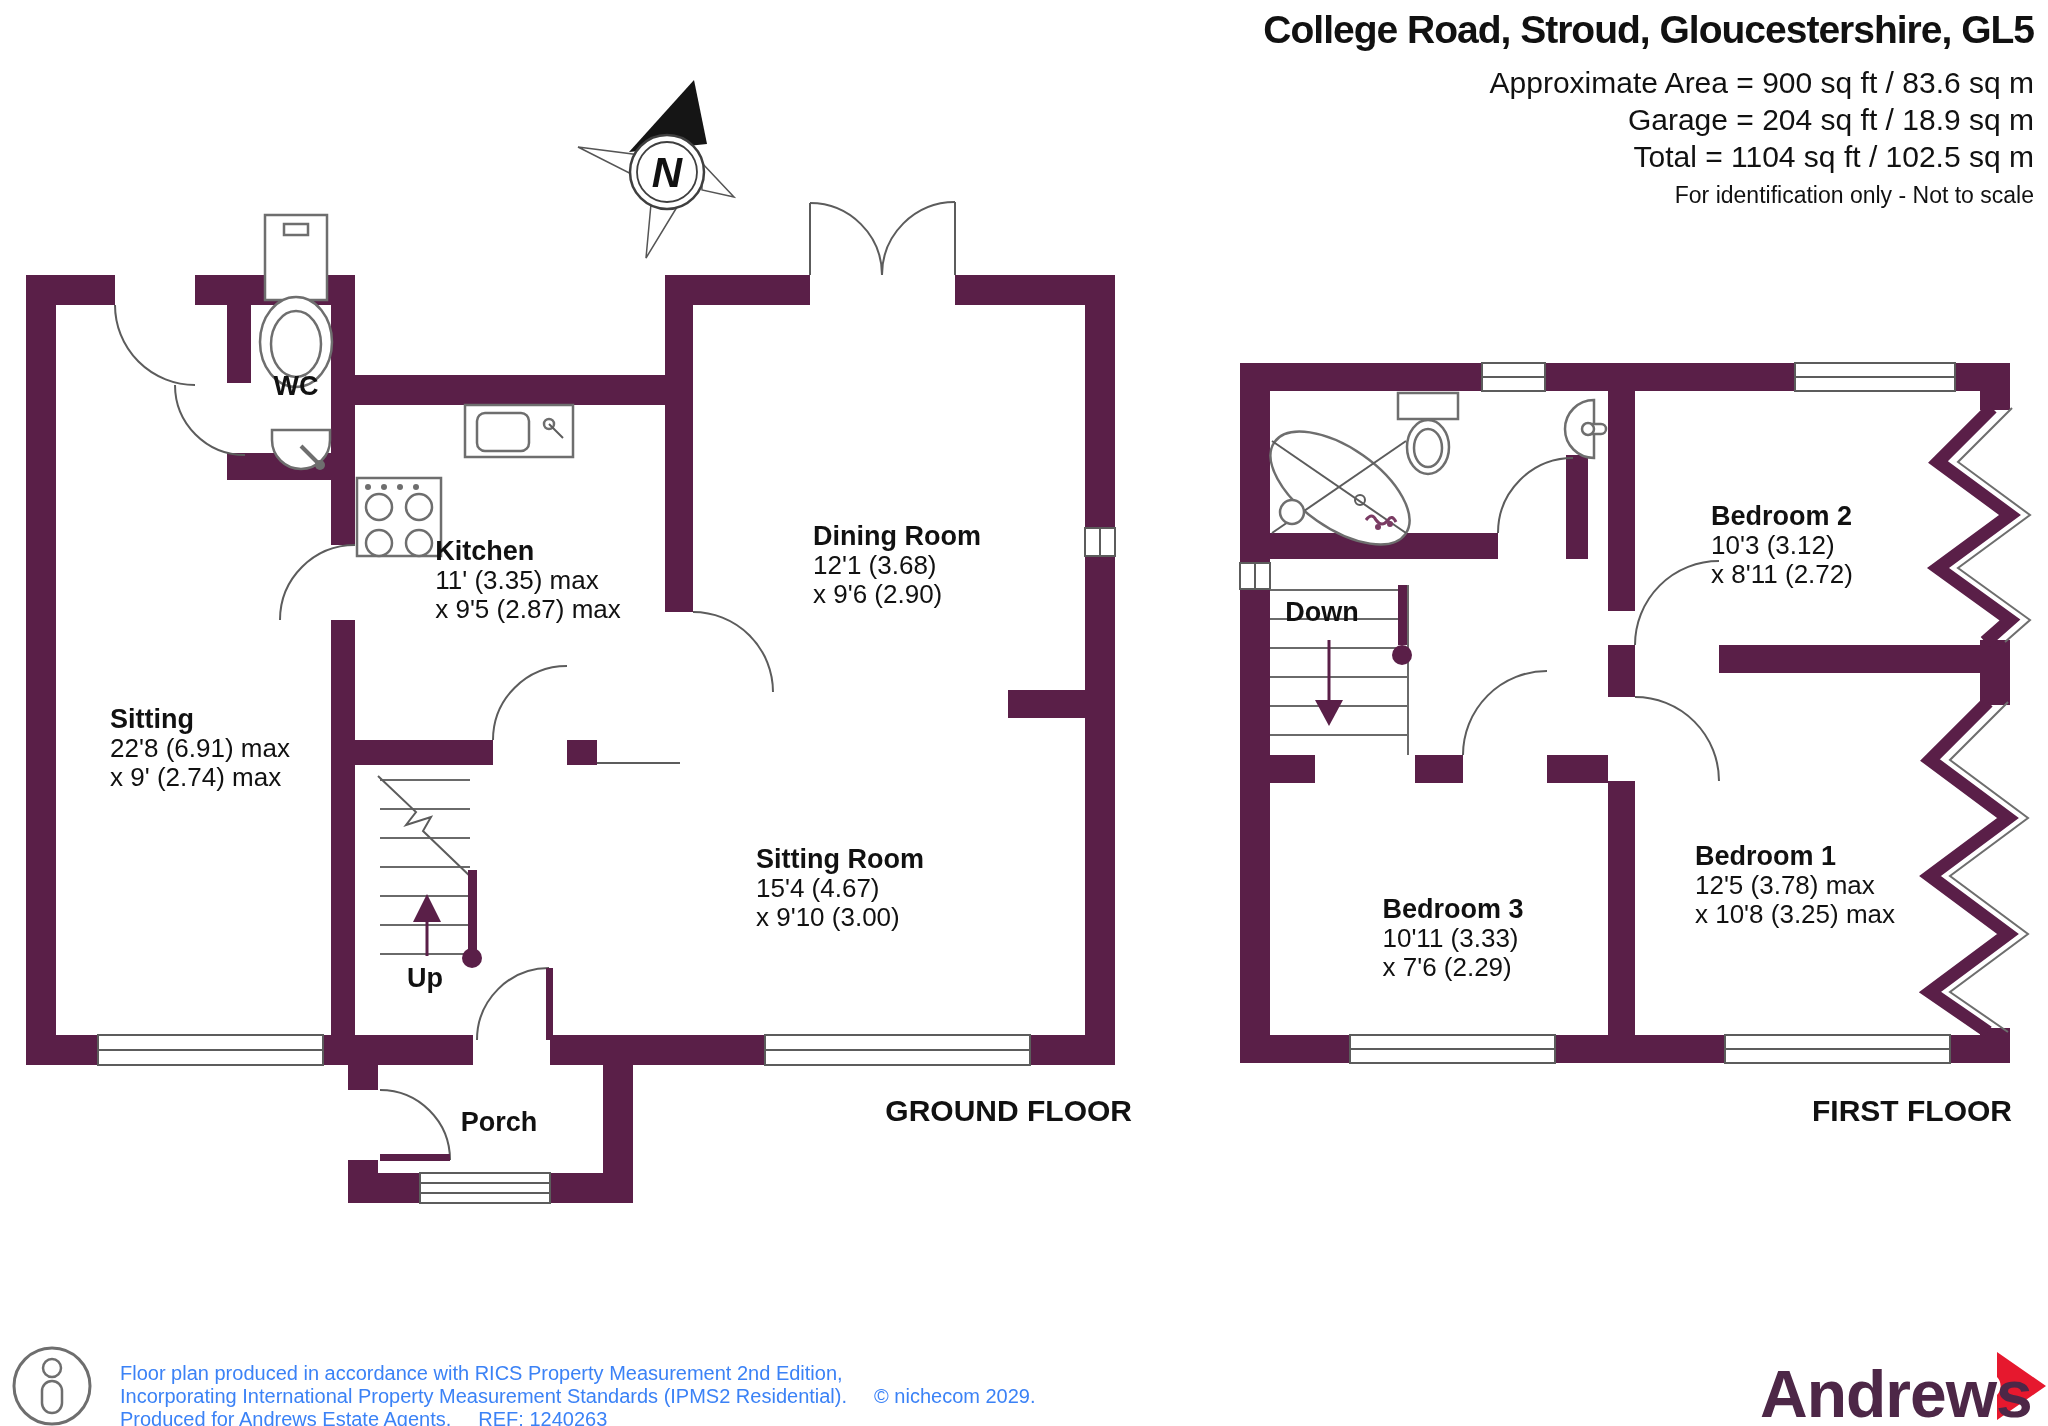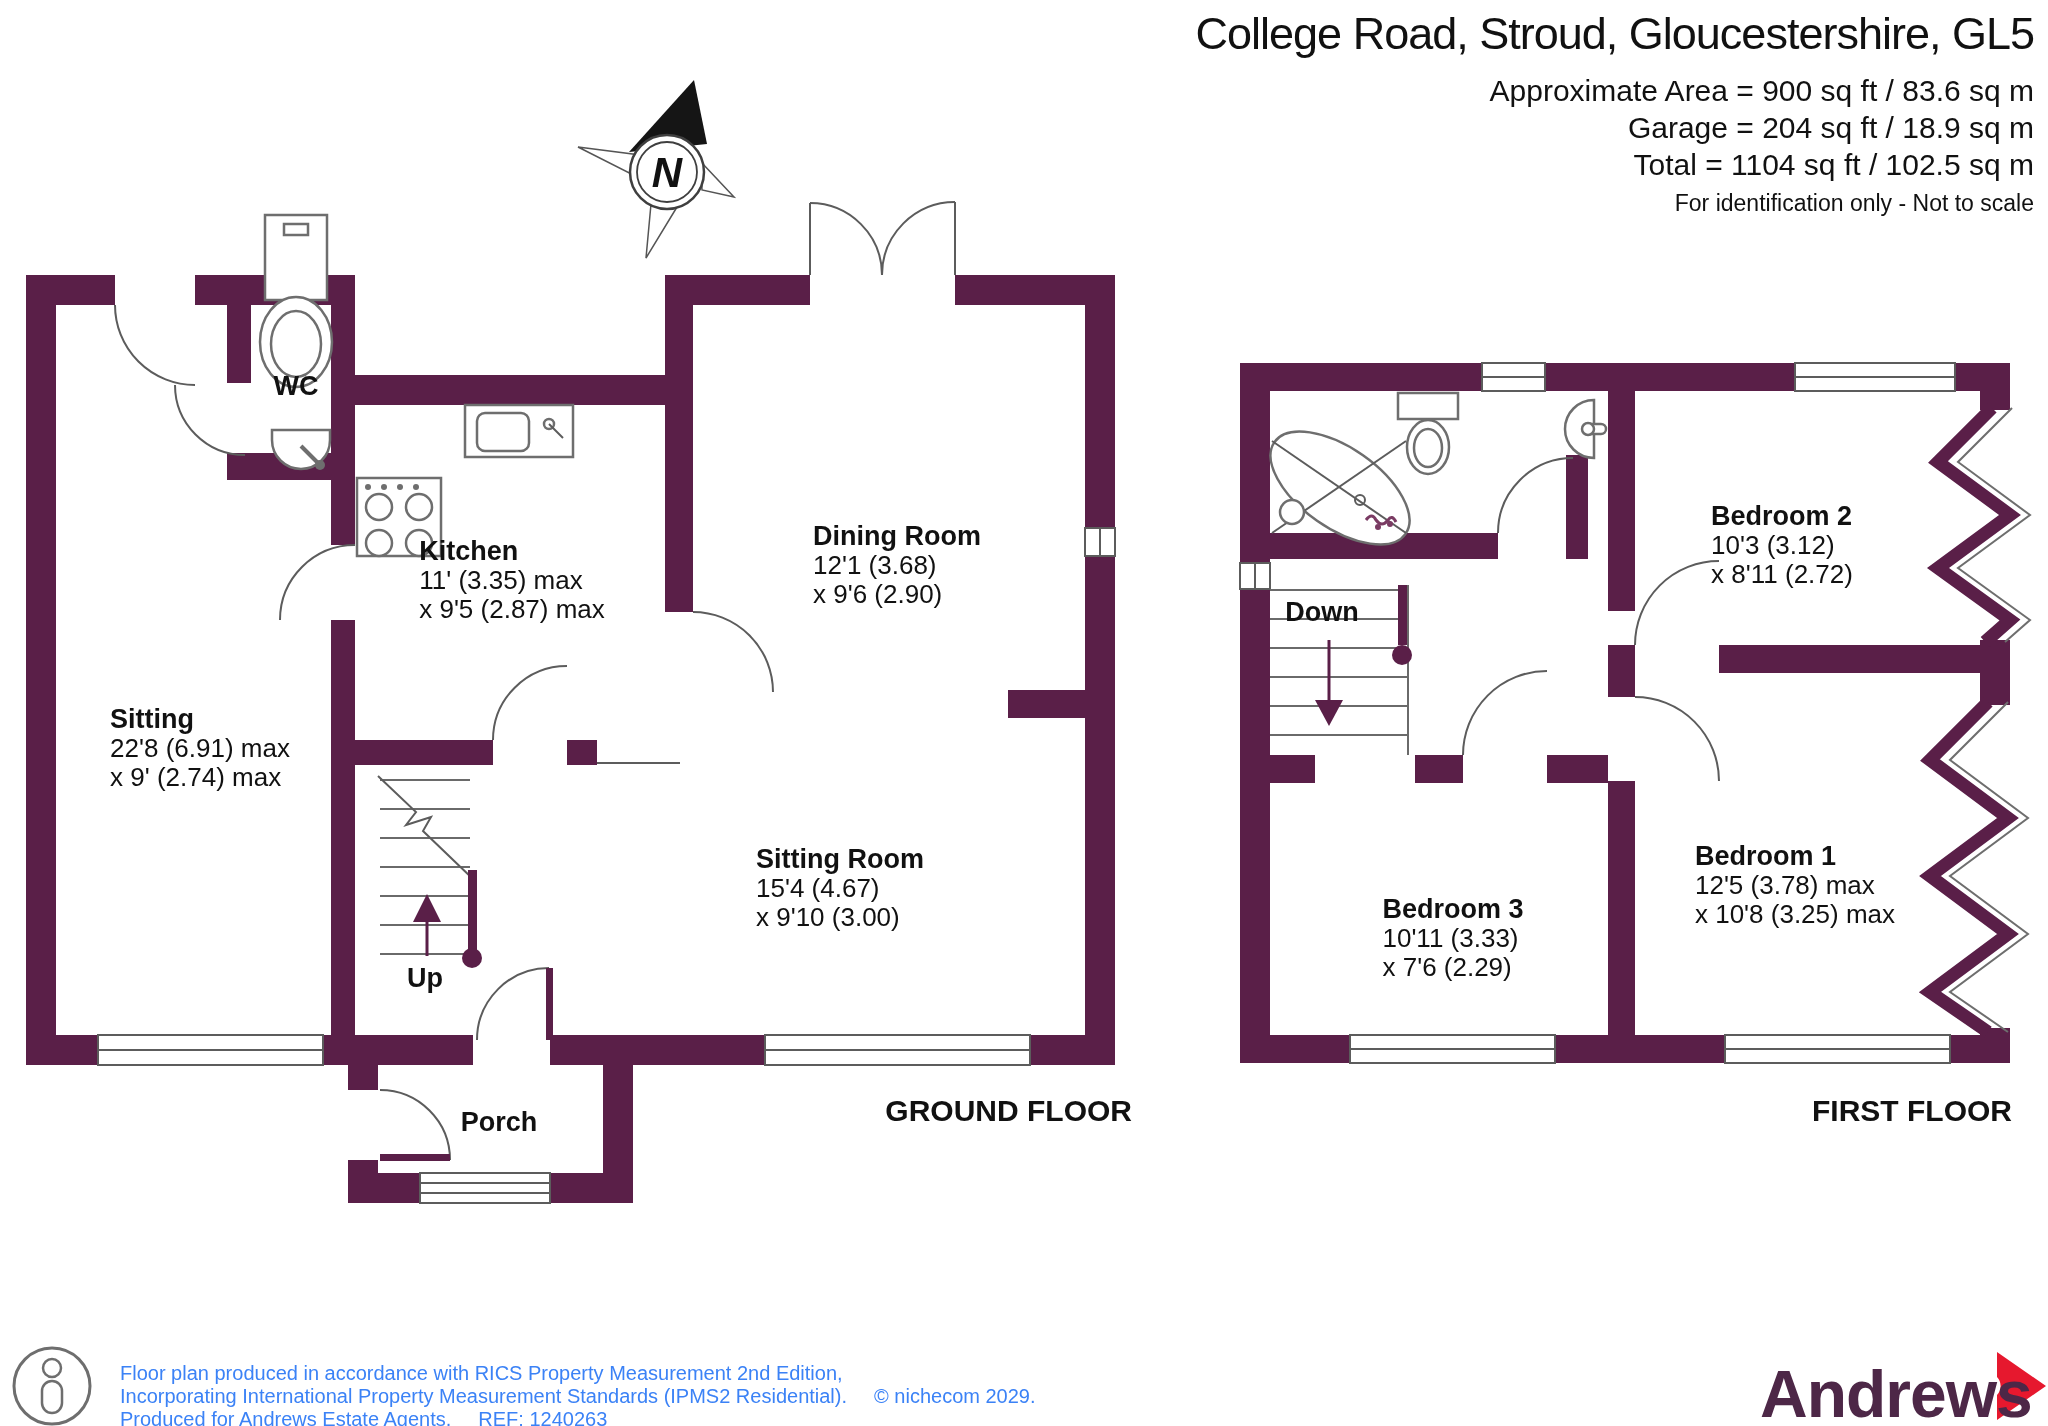--- a/index.html
+++ b/index.html
@@ -5,21 +5,21 @@
   html,body{margin:0;padding:0;background:#fff;}
   .canvas{position:relative;width:2048px;height:1426px;background:#fff;overflow:hidden;
           font-family:"Liberation Sans",sans-serif;color:#111;}
   svg{position:absolute;left:0;top:0;}
   .thin{stroke:#5c5c5c;stroke-width:2;fill:none;}
   .fix{fill:#fff;stroke:#6e6e6e;stroke-width:2.5;}
   .wline{stroke:#5c5c5c;stroke-width:2;}
   .wrect{fill:#fff;stroke:#5c5c5c;stroke-width:2;}
   .tread{stroke:#6a6a6a;stroke-width:2;}
   .header{position:absolute;top:8px;right:14px;text-align:right;}
-  .title{font-size:45px;font-weight:400;letter-spacing:-1px;}
+  .title{font-size:39px;font-weight:700;letter-spacing:-1px;}
   .arealines{margin-top:12px;font-size:30px;line-height:37px;font-weight:400;}
   .disclaimer{margin-top:7px;font-size:23px;}
   .label{position:absolute;transform:translateX(-50%);white-space:nowrap;}
   .rname{font-size:27px;font-weight:700;line-height:29px;}
   .rdim{font-size:26px;line-height:29px;}
   .floorlabel{position:absolute;transform:translateX(-100%);font-size:30px;font-weight:700;white-space:nowrap;}
   .footer{position:absolute;left:120px;top:1348px;font-size:20px;line-height:23px;color:#3b82f6;margin-top:14px;}
   .footer .sep{margin-left:27px;}
   .brandtext{position:absolute;left:1760px;top:1356px;font-size:66px;font-weight:700;
              color:#4d2747;letter-spacing:-1px;}
@@ -248,21 +248,21 @@
       <div>Approximate Area = 900 sq ft / 83.6 sq m</div>
       <div>Garage = 204 sq ft / 18.9 sq m</div>
       <div>Total = 1104 sq ft / 102.5 sq m</div>
     </div>
     <div class="disclaimer">For identification only - Not to scale</div>
   </div>
 
   <div class="label" style="left:296px;top:372px">
     <div class="rname">WC</div>
   </div>
-  <div class="label" style="left:512px;top:537px">
+  <div class="label" style="left:528px;top:537px">
     <div class="rname">Kitchen</div>
     <div class="rdim">11' (3.35) max</div>
     <div class="rdim">x 9'5 (2.87) max</div>
   </div>
   <div class="label" style="left:897px;top:522px">
     <div class="rname">Dining Room</div>
     <div class="rdim">12'1 (3.68)</div>
     <div class="rdim">x 9'6 (2.90)</div>
   </div>
   <div class="label" style="left:200px;top:705px">

